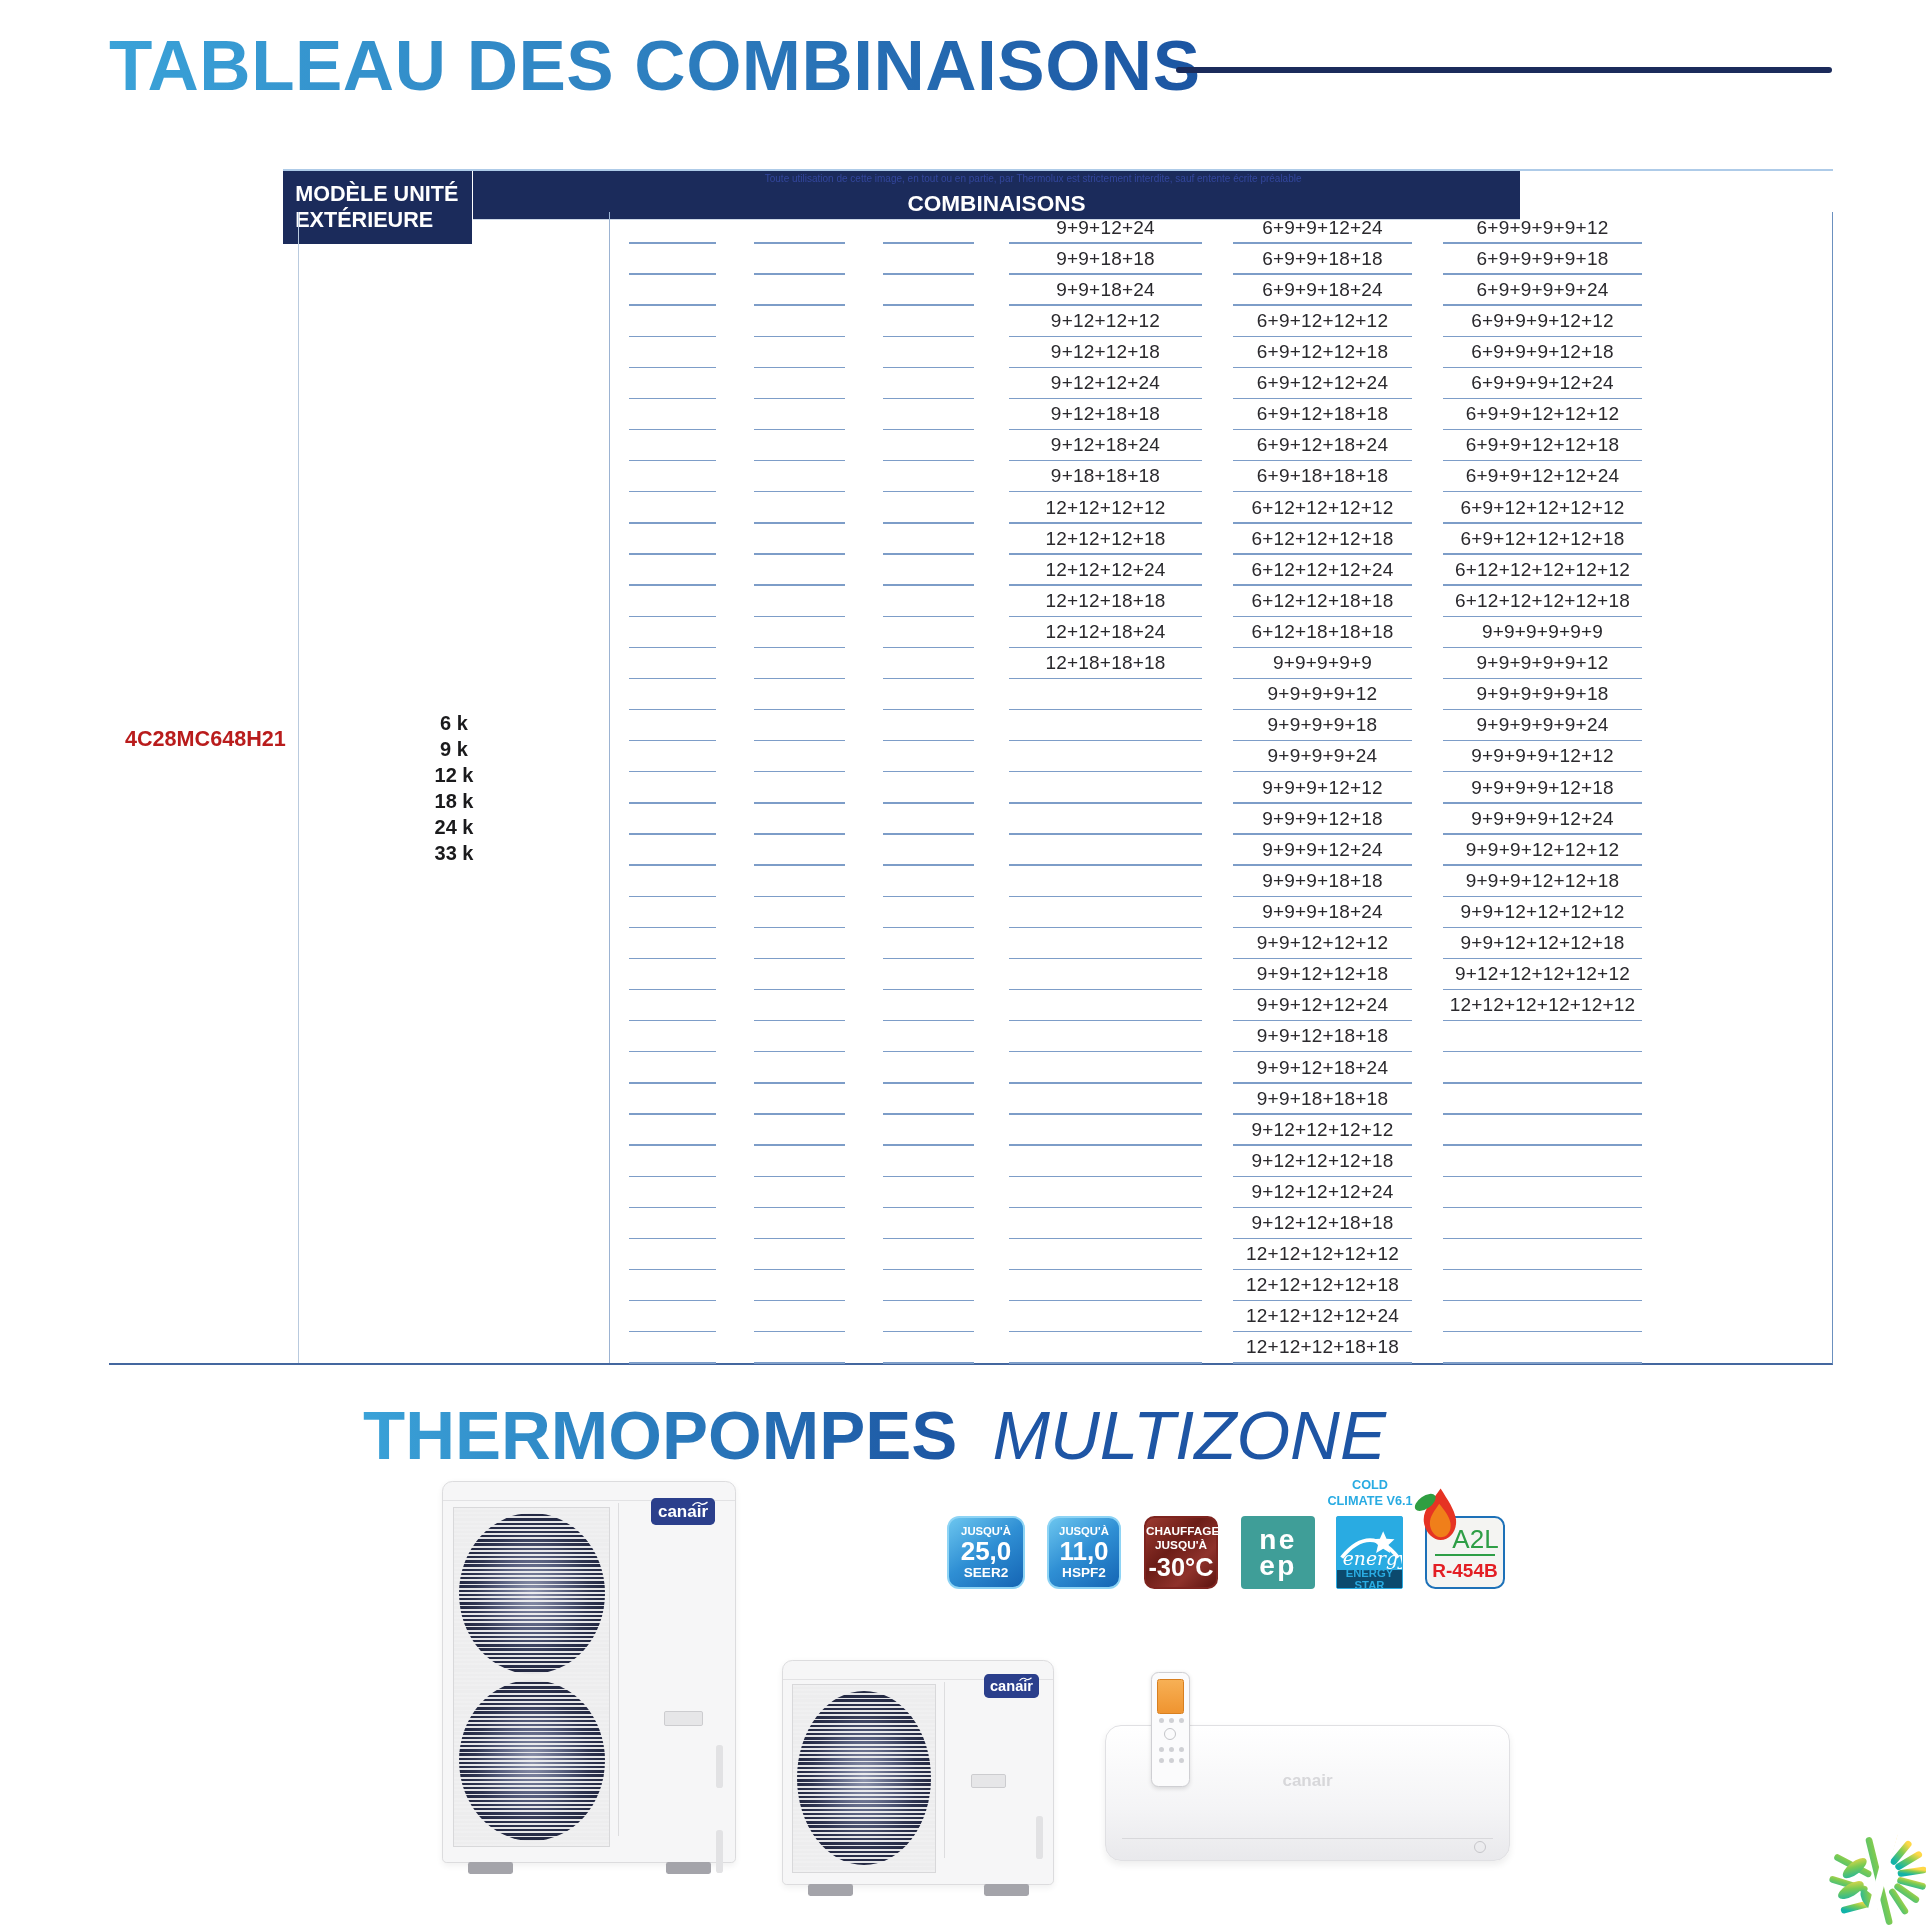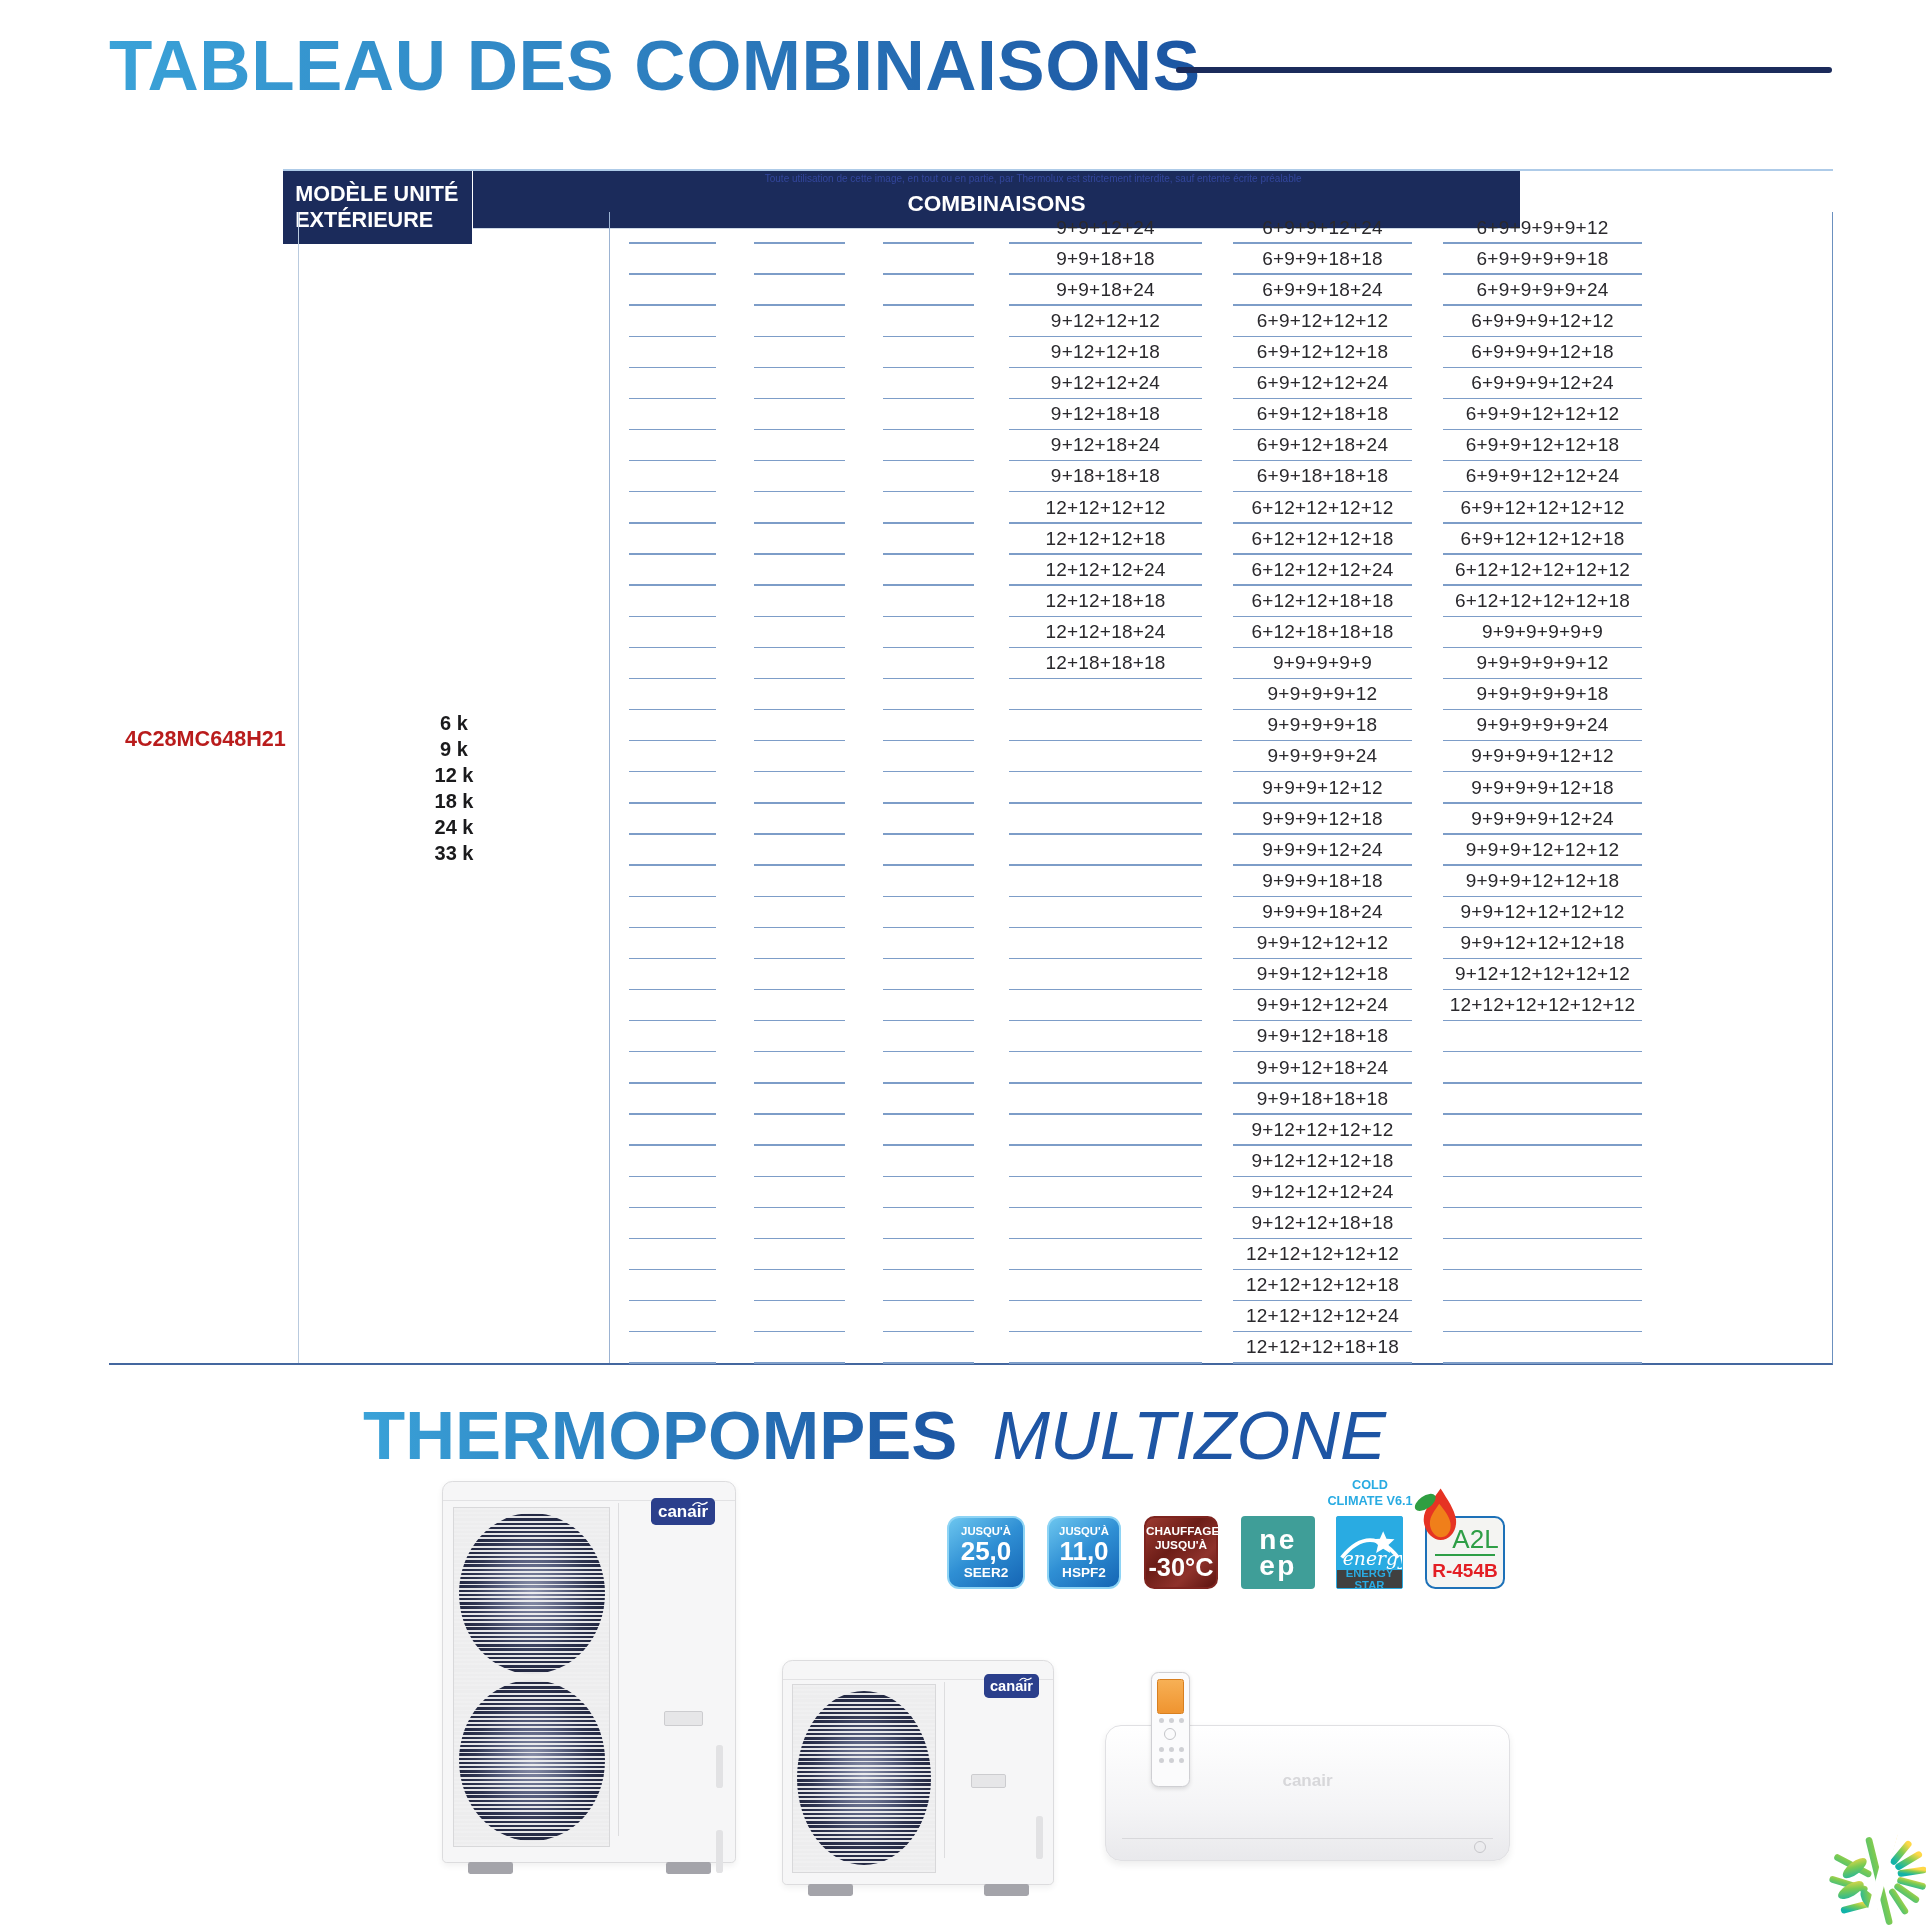--- a/index.html
+++ b/index.html
@@ -12,22 +12,22 @@
     -webkit-background-clip:text;background-clip:text;color:transparent;white-space:nowrap;}
   .title-rule{position:absolute;left:1176px;top:67px;width:656px;height:5.6px;background:#1b2b5b;border-radius:3.3px;}
 
   
   .ctable{position:absolute;left:109px;top:137px;width:1724px;height:1228px;}
   .thead{position:absolute;left:174px;top:0;width:1550px;height:75px;display:flex;border-top:2.4px solid #aecbe8;margin-top:32px;}
   .hcell{background:#1b2b5b;color:#fff;font-weight:700;}
   .h-model{width:190px;font-size:21.6px;line-height:26px;padding:10.3px 0 0 12.2px;border-right:1.9px solid #fff;}
   .h-indoor{width:311px;font-size:21.6px;line-height:26px;padding:10.3px 0 0 12.2px;border-right:1.9px solid #fff;}
   .h-combos{width:1047px;display:flex;flex-direction:column;}
-  .h-combos-top{position:relative;height:58px;background:#1b2b5b;color:#fff;display:flex;align-items:flex-end;
-    justify-content:center;font-size:22.6px;font-weight:700;padding-bottom:11px;border-bottom:1.9px solid #cdd8e6;}
+  .h-combos-top{position:relative;height:49px;background:#1b2b5b;color:#fff;display:flex;align-items:flex-end;
+    justify-content:center;font-size:22.6px;font-weight:700;padding-bottom:2px;border-bottom:1.9px solid #cdd8e6;}
   .watermark{position:absolute;top:2.4px;left:8%;right:1%;font-size:10px;font-weight:400;color:#4156c4;opacity:.62;
     white-space:nowrap;overflow:hidden;text-align:center;}
   .h-units{flex:1;display:flex;}
   .hu{background:#1b2b5b;color:#fff;display:flex;align-items:center;justify-content:center;
     font-size:21px;font-weight:700;border-right:1.9px solid #fff;}
   .hu:nth-child(1){width:125px;}.hu:nth-child(2){width:129px;}.hu:nth-child(3){width:129px;}
   .hu:nth-child(4){width:225px;}.hu:nth-child(5){width:209px;}.hu:nth-child(6){width:230px;border-right:none;}
 
   .tbody{position:absolute;left:0;top:75px;width:1724px;height:1153px;display:flex;
     border-bottom:2.4px solid #44679f;border-right:1.4px solid #6b90bf;}
@@ -113,21 +113,21 @@
   .b-heat{left:1144px;width:74px;background:linear-gradient(135deg,#9c3a31 0%,#6c1d17 40%,#8f322b 70%,#5d1410 100%);
     border:2.4px solid #7e241f;border-radius:10.3px;display:flex;flex-direction:column;justify-content:center;}
   .b-heat .l{font-size:11.8px;font-weight:700;line-height:14px;}
   .b-heat .v{font-size:25.4px;font-weight:800;line-height:27px;margin-top:1.9px;}
   .b-neep{left:1241px;width:74px;background:#3f9e98;border-radius:4px;display:flex;flex-direction:column;
     justify-content:center;font-weight:800;}
   .b-neep .n{font-size:28px;line-height:26px;letter-spacing:2.4px;}
   .b-energy{left:1336px;width:67px;background:#29abe2;border:1.4px solid #29abe2;border-radius:1.9px;
     display:flex;flex-direction:column;}
   .es-art{height:53px;position:relative;}
-  .es-label{height:18px;background:#404040;color:#29abe2;font-size:11.3px;font-weight:700;display:flex;
+  .es-label{height:18px;background:#0c4a6e;color:#29abe2;font-size:11.3px;font-weight:700;display:flex;
     align-items:center;justify-content:center;letter-spacing:0px;}
   .cold-climate{position:absolute;left:1317px;top:1478px;width:106px;text-align:center;color:#29abe2;
     font-size:12.7px;font-weight:800;line-height:15.5px;}
   .b-a2l{left:1425px;width:80px;background:#f4f4f2;border:2.8px solid #1d71b8;border-radius:10.3px;
     display:flex;flex-direction:column;align-items:center;justify-content:center;padding-top:2.8px;}
   .a2l-class{font-size:26px;font-weight:400;color:#2e9e46;line-height:26px;margin-left:21px;}
   .a2l-rule{width:78%;height:1.9px;background:#2e9e46;margin:2.8px 0 3.8px 0;}
   .a2l-code{font-size:19px;font-weight:800;color:#e31e24;}
   .a2l-flame{position:absolute;left:-13px;top:-31px;}
 

